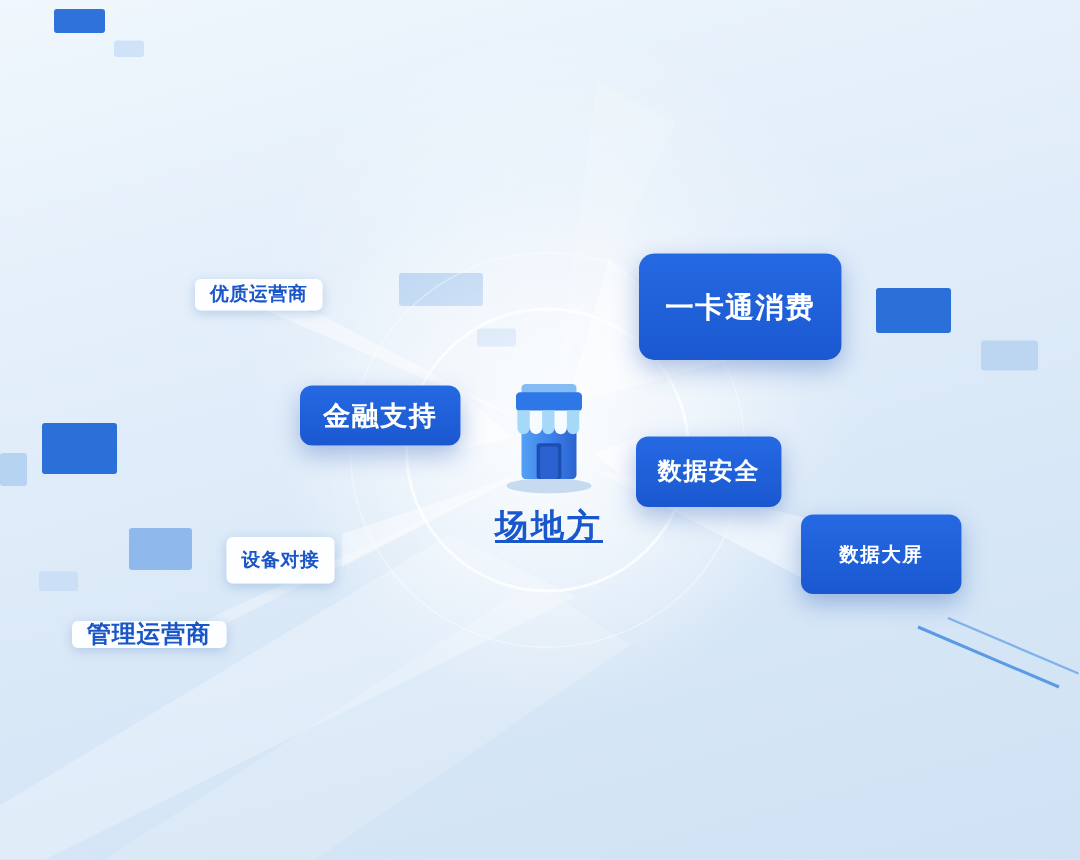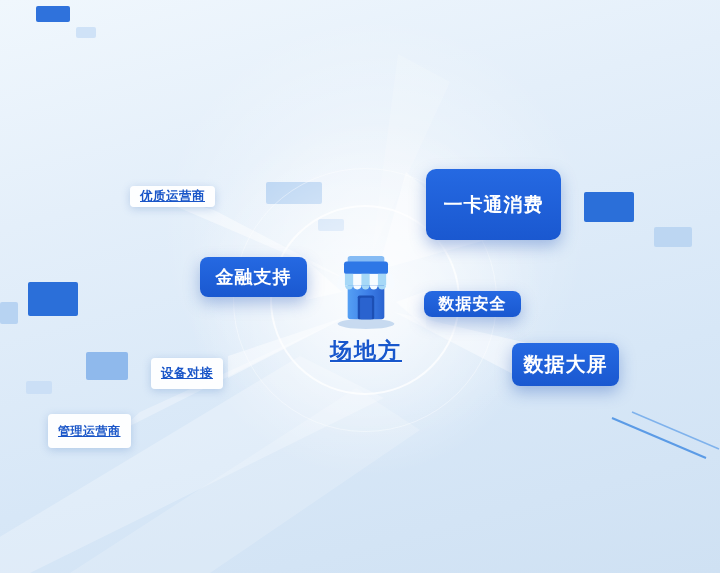--- a/index.html
+++ b/index.html
@@ -23,33 +23,32 @@
   .ring-2 { left:233px; top:168px; width:264px; height:264px; border:1.5px solid rgba(255,255,255,0.4); }
 
   .box {
     position:absolute; display:flex; align-items:center; justify-content:center;
     background:linear-gradient(180deg,#2569e2 0%,#1a58d0 100%);
     color:#ffffff; font-weight:bold; letter-spacing:1px;
     border-radius:8px; box-shadow:0 6px 16px rgba(28,80,180,0.35);
   }
   .box-card      { left:378px; top:169px; width:135px; height:71px; font-size:19px; border-radius:10px;margin-left:48px; }
   .box-finance   { left:200px; top:257px; width:107px; height:40px; font-size:18px; }
-  .box-security  { left:424px; top:291px; width:97px;  height:26px; font-size:16px; }
-  .box-dashboard { left:512px; top:343px; width:107px; height:43px; font-size:20px; }
+  .box-security  { left:424px; top:291px; width:97px;  height:47px; font-size:16px; }
+  .box-dashboard { left:534px; top:343px; width:107px; height:53px; font-size:13px; }
 
   .pill {
     position:absolute; display:flex; align-items:center; justify-content:center;
     background:rgba(255,255,255,0.93); color:#1a56c8; font-weight:bold;
     font-size:12.5px; letter-spacing:0.5px; padding:3px 10px; border-radius:4px;
     box-shadow:0 2px 8px rgba(70,120,190,0.28);
-    text-decoration:underline;
   }
   .pill-premium    { left:130px; top:186px; height:21px; }
   .pill-device     { left:151px; top:358px; height:31px; }
-  .pill-management { left:48px;  top:414px; height:34px; font-size:12px; }
+  .pill-management { left:48px;  top:414px; height:18px; font-size:16px; }
 
   .center-node { position:absolute; left:310px; top:244px; width:112px; text-align:center; }
   .store-icon  { display:block; margin:0 auto; }
   .center-label {
     margin-top:2px; font-size:22px; font-weight:bold; color:#1857cc; letter-spacing:2px;
     text-shadow:0 1px 0 rgba(255,255,255,0.8);
     text-decoration:underline;
   }
 </style>
 </head>

